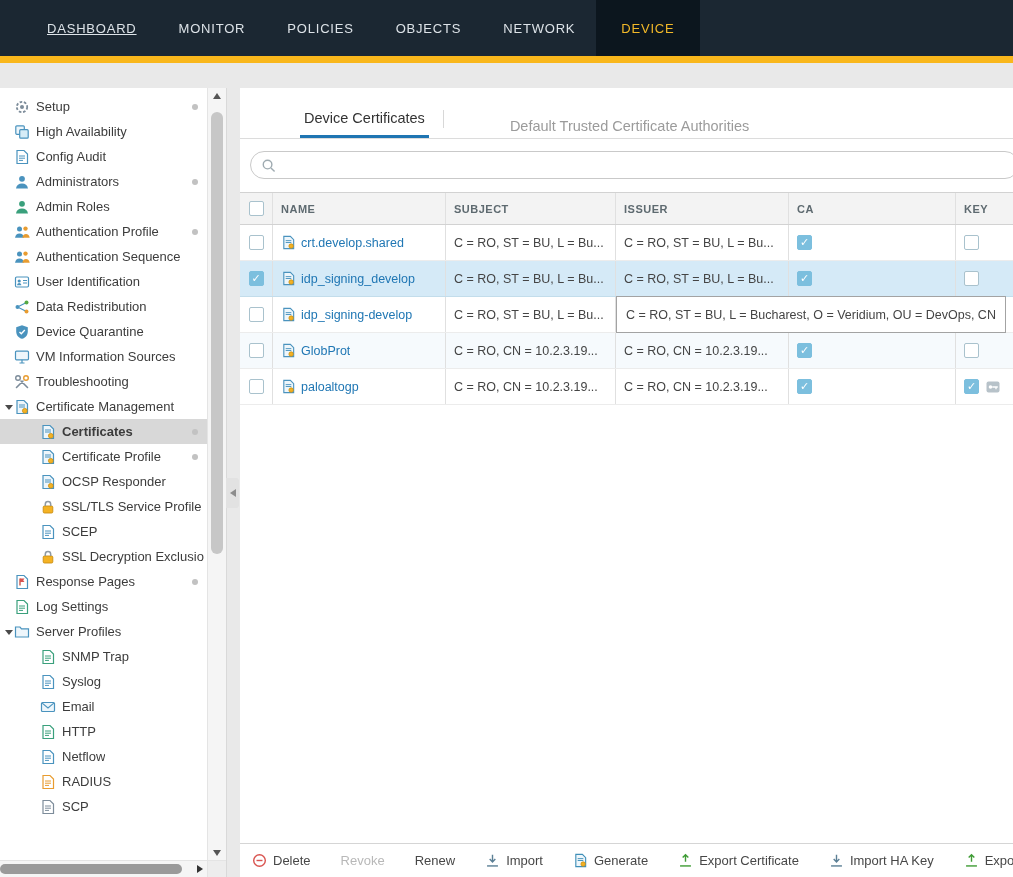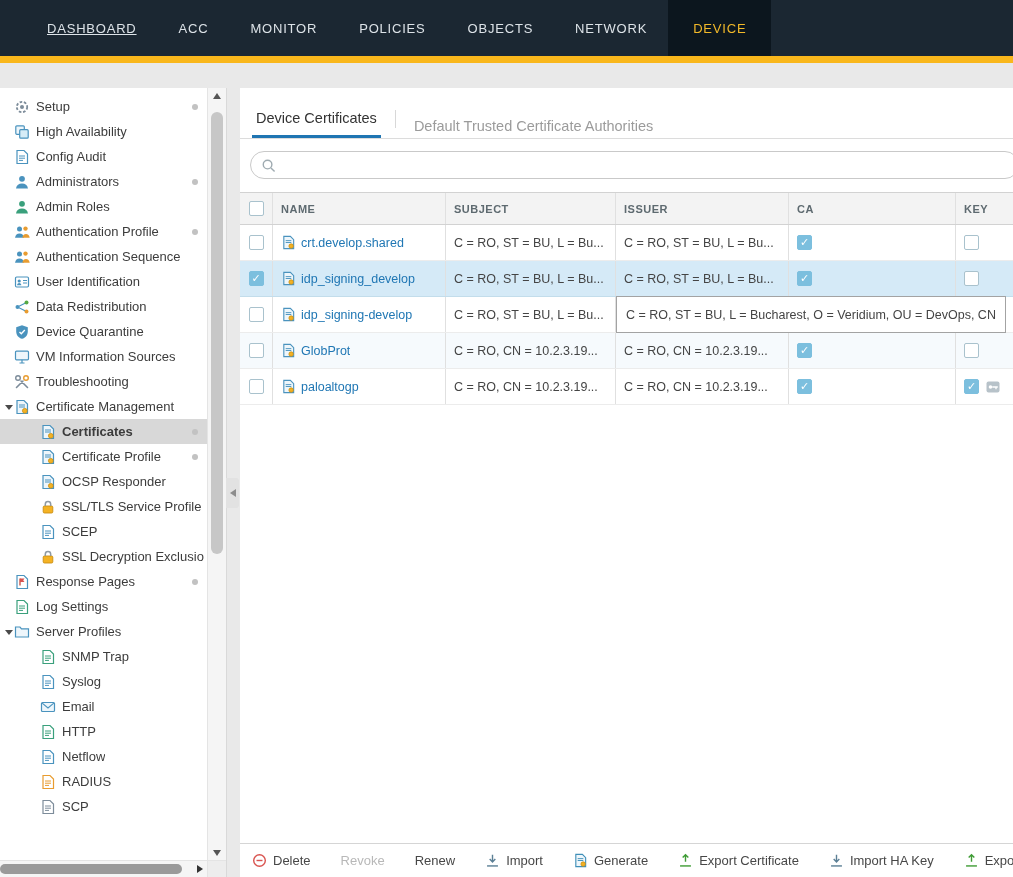--- a/index.html
+++ b/index.html
@@ -46,21 +46,21 @@
   .tri-up{border:4px solid transparent;border-bottom:6px solid #555;margin-top:-4px;}
   .tri-down{border:4px solid transparent;border-top:6px solid #555;margin-bottom:-4px;}
   .tri-right{border:4px solid transparent;border-left:6px solid #333;margin-right:-4px;}
   .tri-left{border:4px solid transparent;border-right:6px solid #8d8d8d;margin-left:-4px;}
 
   .collapse{position:absolute;left:226px;top:415px;width:13px;height:30px;background:#e2e2e2;border-radius:0 3px 3px 0;display:flex;align-items:center;justify-content:center;cursor:pointer;}
 
   
   .main{position:absolute;left:240px;top:25px;right:0;bottom:0;background:#ffffff;}
   .tabbar{display:flex;align-items:flex-end;height:50px;padding-left:12px;border-bottom:1px solid #dcdcdc;gap:14px;}
-  .ctab{font-size:14.5px;padding:0 4px 4px;cursor:pointer;white-space:nowrap;}
+  .ctab{font-size:14.5px;padding:0 4px 4px;cursor:pointer;white-space:nowrap;margin-left:48px;}
   .ctab.active{color:#333333;border-bottom:3px solid #1f75b2;padding-bottom:9px;}
   .ctab.inactive{color:#9b9b9b;}
   .tab-sep{width:1px;height:18px;background:#d8d8d8;margin-bottom:10px;}
 
   .searchbar{display:flex;align-items:center;height:26px;border:1px solid #c9c9c9;border-radius:14px;margin:12px -6px 0 10px;padding:0 10px;background:#fff;}
   .searchicon{width:15px;height:15px;display:inline-flex;margin-right:6px;flex:0 0 15px;}
   .searchicon svg{width:15px;height:15px;}
   .search-input{border:none;outline:none;flex:1;font-size:13px;background:transparent;font-family:"Liberation Sans",sans-serif;}
 
   .tablewrap{margin-top:13px;}
@@ -92,21 +92,20 @@
   .ticon svg{width:15px;height:15px;}
 </style>
 </head>
 <body>
 
 <div id="app">
 
   <header class="topnav">
     <nav class="nav-tabs">
         <div class="nav-item underlined">DASHBOARD</div>
-        <div class="nav-item">ACC</div>
         <div class="nav-item">MONITOR</div>
         <div class="nav-item">POLICIES</div>
         <div class="nav-item">OBJECTS</div>
         <div class="nav-item">NETWORK</div>
         <div class="nav-item active">DEVICE</div>
       </nav>
   </header>
 
   <div class="stripe"></div>
 

